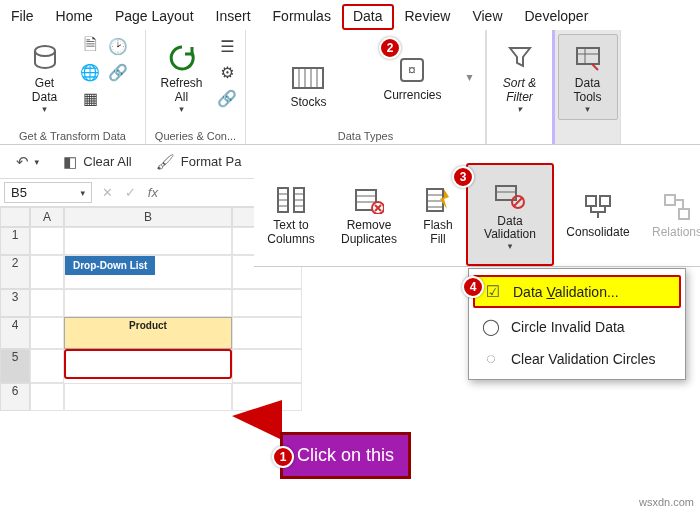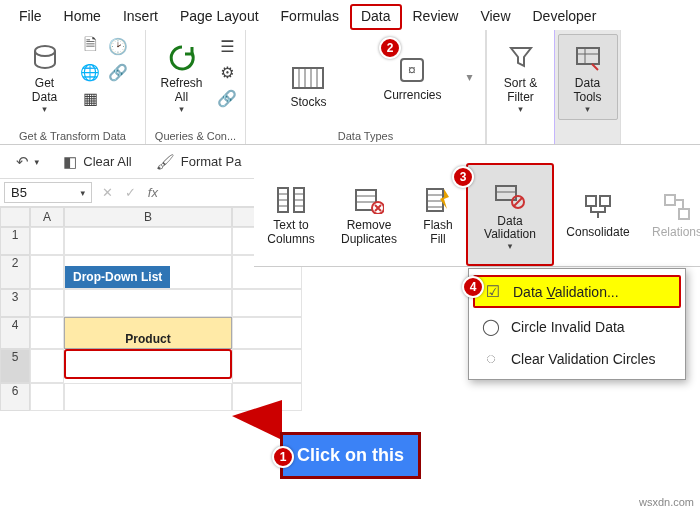--- a/index.html
+++ b/index.html
@@ -12,21 +12,21 @@
     width: 700px;
     height: 514px;
     overflow: hidden;
     position: relative;
   }
   
   .tabs {
     display: flex;
     align-items: center;
     gap: 0;
-    padding: 4px 8px 0 8px;
+    padding: 4px 8px 0 0;
   }
   .tab {
     padding: 4px 11px 6px 11px;
     cursor: pointer;
     font-size: 14px;
   }
   .tab-active {
     border: 2px solid #c00;
     border-radius: 3px;
     padding: 2px 9px 4px 9px;
@@ -157,22 +157,22 @@
     background: #f3f3f3;
     text-align: center;
     font-size: 12px;
     color:#444;
   }
   .grid-rows { display: flex; flex-direction: column; }
   .grow { display: flex; height: 28px; }
   .cell {
     border: 1px solid #e3e3e3;
     padding: 2px 4px;
-    font-size: 12px;
-    display:flex; align-items:flex-end;
+    font-size: 10px;
+    display:flex; align-items:flex-start;
   }
   .cellA{width:34px;} .cellB{width:168px;} .cellC{width:70px;}
   .ddtitle {
     color: #fff; background: #2f75b5; font-weight: bold;
     padding: 4px 8px; display:inline-block;
   }
   .product-cell {
     background: #ffeaa7;
     font-weight: bold;
     justify-content:center;
@@ -193,27 +193,26 @@
     border: 2px solid #fff;
     border-radius: 50%;
     font-size: 12px;
     font-weight: bold;
     display:flex;align-items:center;justify-content:center;
     box-shadow: 0 0 3px rgba(0,0,0,.4);
     z-index: 50;
   }
   .callout {
     position: absolute;
-    background: #3b82f6;
+    background: #a21caf;
     color:#fff;
     border: 3px solid #910000;
     padding: 10px 14px;
     font-size: 18px;
     z-index: 30;
-    font-weight: bold;
   }
   .callout-tail {
     position:absolute;
     width:0;height:0;
     border-right: 50px solid #c00;
     border-top: 16px solid transparent;
     border-bottom: 24px solid transparent;
     z-index:29;
   }
 
@@ -247,22 +246,22 @@
     position:absolute; right:6px; bottom:6px;
     font-size:11px; color:#888;
   }
 </style>
 </head>
 <body>
 
 <div class="tabs">
   <div class="tab">File</div>
   <div class="tab">Home</div>
+  <div class="tab">Page Layout</div>
   <div class="tab">Insert</div>
-  <div class="tab">Page Layout</div>
   <div class="tab">Formulas</div>
   <div class="tab tab-active">Data</div>
   <div class="tab">Review</div>
   <div class="tab">View</div>
   <div class="tab">Developer</div>
 </div>
 
 <div class="ribbon">
 
   <div class="ribbon-group" style="width:146px;">
@@ -333,21 +332,21 @@
         </div>
         <span>Currencies</span>
       </div>
       <div style="align-self:center;color:#888;font-size:12px;">▾</div>
     </div>
     <div class="ribbon-group-title">Data Types</div>
   </div>
 
   <div style="border-right:1px solid #ddd"></div>
 
-  <div class="ribbon-group" style="width:68px;border-right:1px solid #c4b5fd;">
+  <div class="ribbon-group" style="width:68px;border-right:3px solid #c4b5fd;font-style:italic;">
     <div class="btn btn-large">
       <div class="iconbox">
         <svg width="28" height="28">
             <path d="M4 4h20l-7 9v9l-6-3v-6z" fill="none" stroke="#666" stroke-width="2"></path>
           </svg>
       </div>
       <span style="white-space:pre;">Sort &amp;
 Filter</span>
       <span class="carat">▾</span>
     </div>

